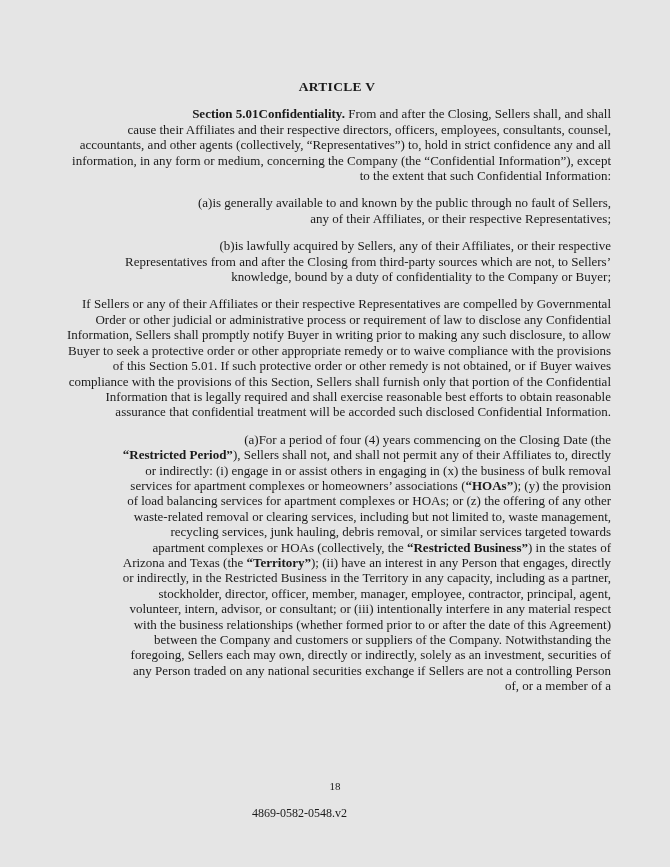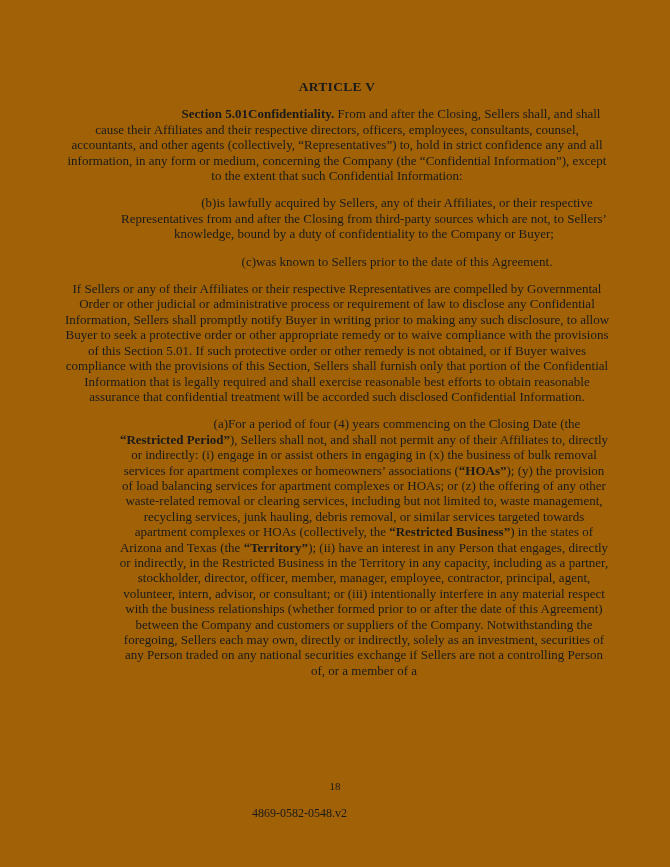--- a/index.html
+++ b/index.html
@@ -13,37 +13,37 @@
     position: relative;
     overflow: hidden;
     font-family: "Liberation Serif", serif;
     font-size: 13px;
     line-height: 15.4px;
     color: #1a1a1a;
   }
   .page {
     position: absolute;
     inset: 0;
-    background: #a16207;
+    background: #e5e5e5;
   }
   .content {
     position: absolute;
     left: 63px;
     top: 79px;
     width: 548px;
   }
   .title {
     text-align: center;
     font-weight: bold;
     font-size: 13.5px;
     letter-spacing: 0.3px;
   }
   p {
     margin: 12px 0 0 0;
-    text-align: center;
+    text-align: right;
   }
   p.sec {
     text-indent: 54px;
   }
   p.item {
     margin-left: 54px;
     width: 494px;
     text-indent: 33px;
   }
   .sec-label {
@@ -80,24 +80,24 @@
 <div class="page">
   <div class="content">
 
     <div class="title">
       <div>ARTICLE V</div>
     </div>
 
     <p class="sec"><span class="bold sec-label">Section 5.01</span><span class="bold">Confidentiality.</span>
       <span>From and after the Closing, Sellers shall, and shall cause their Affiliates and their respective directors, officers, employees, consultants, counsel, accountants, and other agents (collectively, “Representatives”) to, hold in strict confidence any and all information, in any form or medium, concerning the Company (the “Confidential Information”), except to the extent that such Confidential Information:</span></p>
 
+    <p class="item"><span class="item-label">(a)</span><span>is generally available to and known by the public through no fault of Sellers, any of their Affiliates, or their respective Representatives;</span></p>
 
     <p class="item"><span class="item-label">(b)</span><span>is lawfully acquired by Sellers, any of their Affiliates, or their respective Representatives from and after the Closing from third-party sources which are not, to Sellers’ knowledge, bound by a duty of confidentiality to the Company or Buyer;</span></p>
 
-    <p class="item"><span class="item-label">(c)</span><span>was known to Sellers prior to the date of this Agreement.</span></p>
 
     <p>If Sellers or any of their Affiliates or their respective Representatives are compelled by Governmental Order or other judicial or administrative process or requirement of law to disclose any Confidential Information, Sellers shall promptly notify Buyer in writing prior to making any such disclosure, to allow Buyer to seek a protective order or other appropriate remedy or to waive compliance with the provisions of this Section 5.01. If such protective order or other remedy is not obtained, or if Buyer waives compliance with the provisions of this Section, Sellers shall furnish only that portion of the Confidential Information that is legally required and shall exercise reasonable best efforts to obtain reasonable assurance that confidential treatment will be accorded such disclosed Confidential Information.</p>
 
 
     <p class="item"><span class="item-label">(a)</span><span>For a period of four (4) years commencing on the Closing Date (the </span><span class="bold">“Restricted Period”</span><span>), Sellers shall not, and shall not permit any of their Affiliates to, directly or indirectly: (i) engage in or assist others in engaging in (x) the business of bulk removal services for apartment complexes or homeowners’ associations (</span><span class="bold">“HOAs”</span><span>); (y) the provision of load balancing services for apartment complexes or HOAs; or (z) the offering of any other waste-related removal or clearing services, including but not limited to, waste management, recycling services, junk hauling, debris removal, or similar services targeted towards apartment complexes or HOAs (collectively, the </span><span class="bold">“Restricted Business”</span><span>) in the states of Arizona and Texas (the </span><span class="bold">“Territory”</span><span>); (ii) have an interest in any Person that engages, directly or indirectly, in the Restricted Business in the Territory in any capacity, including as a partner, stockholder, director, officer, member, manager, employee, contractor, principal, agent, volunteer, intern, advisor, or consultant; or (iii) intentionally interfere in any material respect with the business relationships (whether formed prior to or after the date of this Agreement) between the Company and customers or suppliers of the Company. Notwithstanding the foregoing, Sellers each may own, directly or indirectly, solely as an investment, securities of any Person traded on any national securities exchange if Sellers are not a controlling Person of, or a member of a</span></p>
 
   </div>
 
   <div class="page-number">18</div>
   <div class="doc-id">4869-0582-0548.v2</div>

